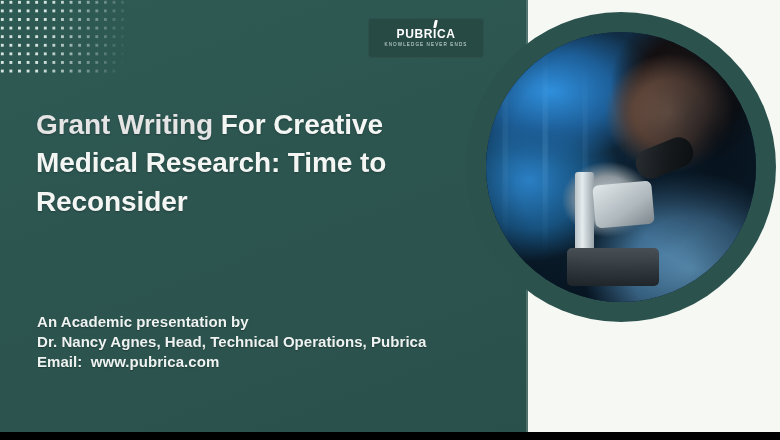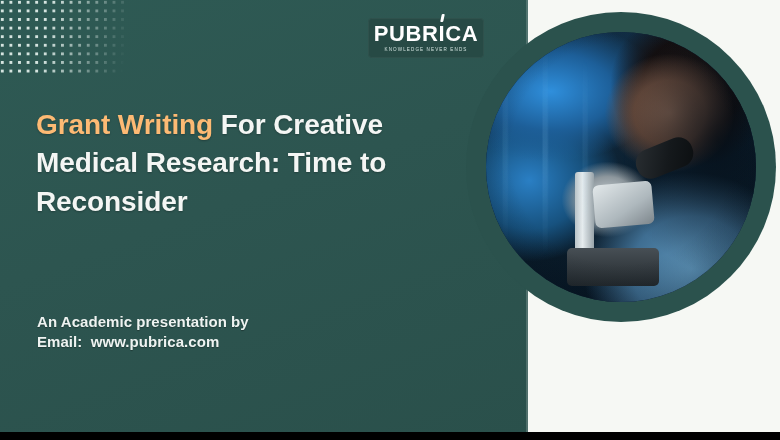--- a/index.html
+++ b/index.html
@@ -64,21 +64,21 @@
     border-radius: 4px;
     display: flex;
     flex-direction: column;
     align-items: center;
     justify-content: center;
     box-shadow: 0 0 0 1px rgba(255,255,255,0.04) inset;
   }
   .logo-wordmark {
     position: relative;
     color: #ffffff;
-    font-size: 22px;
+    font-size: 12px;
     font-weight: 700;
     letter-spacing: 0.6px;
     line-height: 1;
     font-family: "Liberation Sans", sans-serif;
   }
   .logo-wordmark .ltr-i {
     position: relative;
     color: #ffffff;
   }
   .logo-flag {
@@ -200,21 +200,21 @@
     width: 420px;
     font-size: 28px;
     font-weight: 700;
     line-height: 1.37;
     letter-spacing: -0.1px;
     color: #f4f6f4;
     font-family: "Liberation Sans", sans-serif;
     text-shadow: 0 1px 2px rgba(0,0,0,0.25);
   }
   .headline .hl-accent {
-    color: #fdba74;
+    color: #e5e5e5;
     margin-top: 44px;
   }
 
   
   .footer {
     position: absolute;
     left: 37px; top: 312px;
     width: 420px;
     color: #eef3f1;
     font-size: 15px;
@@ -259,17 +259,18 @@
       <div class="scope-eyepiece"></div>
       <div class="scope-base"></div>
     </div>
     <div class="photo-overlay"></div>
   </div>
 
   <div class="headline"><span class="hl-accent">Grant Writing</span><span> For Creative Medical Research: Time to Reconsider</span></div>
 
   <div class="footer">
     <span class="f-line">An Academic presentation by</span>
+    <span class="f-line">Dr. Nancy Agnes, Head, Technical Operations, Pubrica</span>
     <span class="f-line">Email:  www.pubrica.com</span>
   </div>
 
   <div class="bottom-bar"></div>
 </div>
 
 </body></html>

